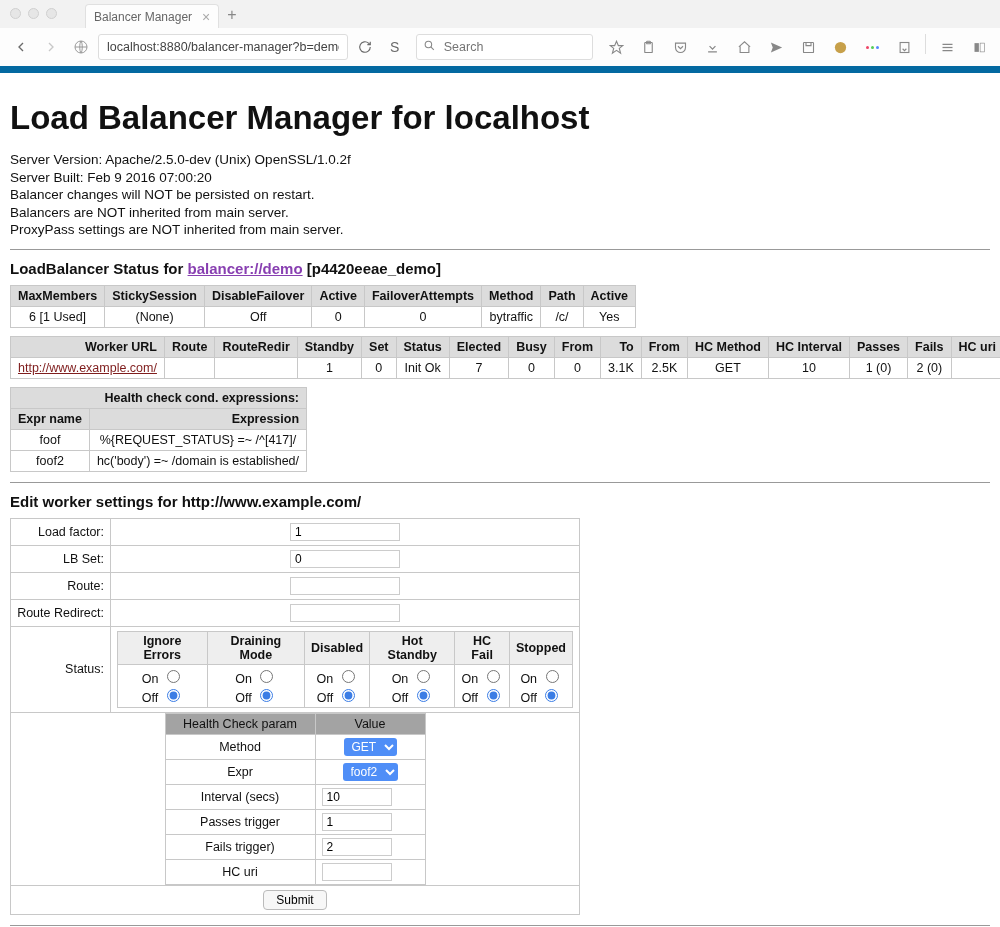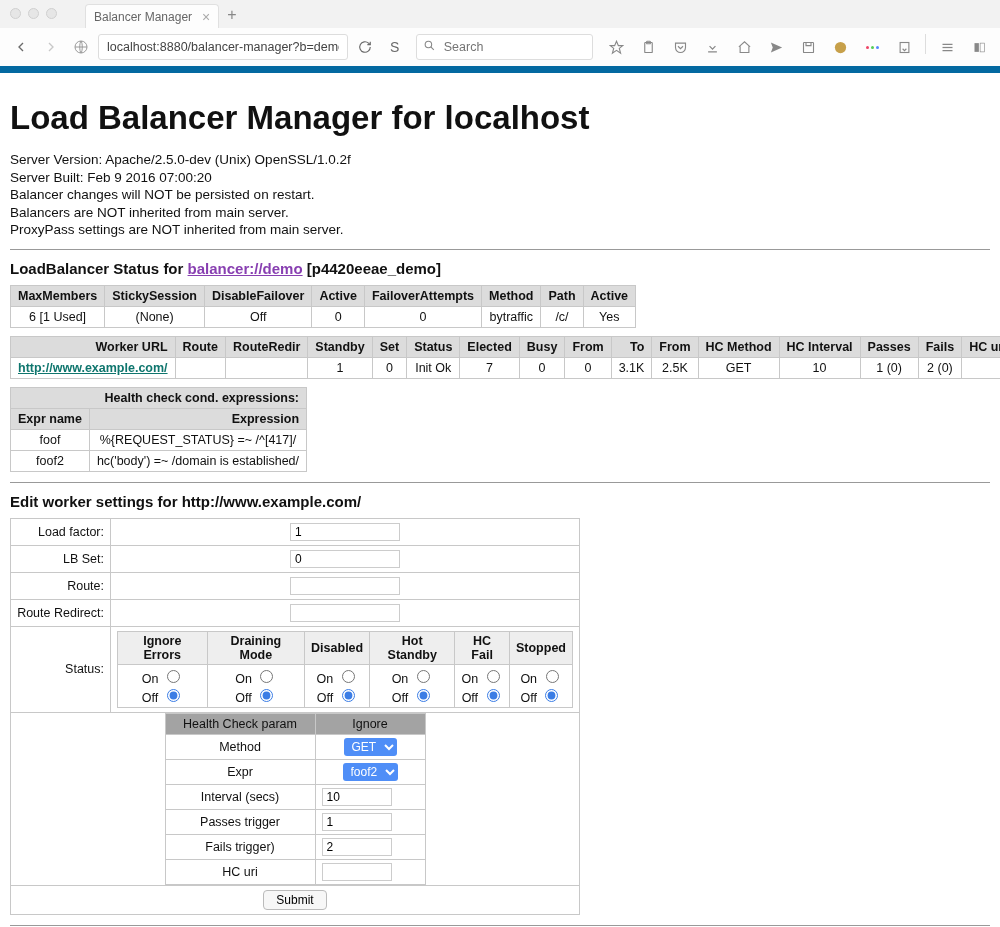--- a/index.html
+++ b/index.html
@@ -31,21 +31,21 @@
   h1 { font-size:33px; font-weight:bold; margin:18px 0 14px 0; }
   .meta-lines { font-size:13.5px; line-height:1.3; }
   hr { border:none; border-top:1px solid #999; margin:10px 0; }
   h3 { font-size:15px; font-weight:bold; margin:8px 0; }
   h3 a { color:#883fb1; text-decoration:underline; }
   table { border-collapse:collapse; font-size:12.5px; }
   .btable th, .btable td { border:1px solid #c8c8c8; padding:3px 7px; text-align:center; white-space:nowrap; }
   .btable th { background:#dcdcdc; font-weight:bold;text-align:right; }
   .btable.worker { margin-top:8px; width:100%; }
   .btable.worker td:first-child { text-align:left; }
-  .btable.worker a { color:#0f766e; text-decoration:underline;font-weight:bold; }
+  .btable.worker a { color:#7f1d1d; text-decoration:underline; }
   .btable.expr { margin-top:8px; }
   .btable.expr th.header { background:#dcdcdc; }
   
   .form-table { border:1px solid #c8c8c8; margin-top:4px; }
   .form-table > tbody > tr > td { border:1px solid #c8c8c8; padding:4px 6px; vertical-align:middle; }
   .form-table td.label { text-align:right; width:100px; }
   .form-table input[type=text], .form-table input[type=number] { width:110px; border:1px solid #ccc; padding:1px 4px; font-size:12px; }
   .status-sub th, .status-sub td { padding:2px 6px; text-align:center; font-size:12.5px; }
   .status-sub th { font-weight:bold; background:#eee; border:1px solid #c8c8c8; }
   .status-sub tbody td { border:1px solid #c8c8c8; }
@@ -362,21 +362,21 @@
               </tbody>
           </table>
         </td>
       </tr>
       <tr>
         <td colspan="3" style="padding:0">
           <table class="hc-sub" style="margin:0 auto">
             <thead>
                 <tr>
               <th style="width:150px">Health Check param</th>
-              <th style="width:110px">Ignore</th>
+              <th style="width:110px">Value</th>
             </tr>
               </thead>
             <tbody>
               <tr>
                   <td>Method</td>
                   <td><select class="mac-select"><option>GET</option></select></td>
                 </tr>
               <tr>
                   <td>Expr</td>
                   <td><select class="mac-select"><option>foof2</option></select></td>

